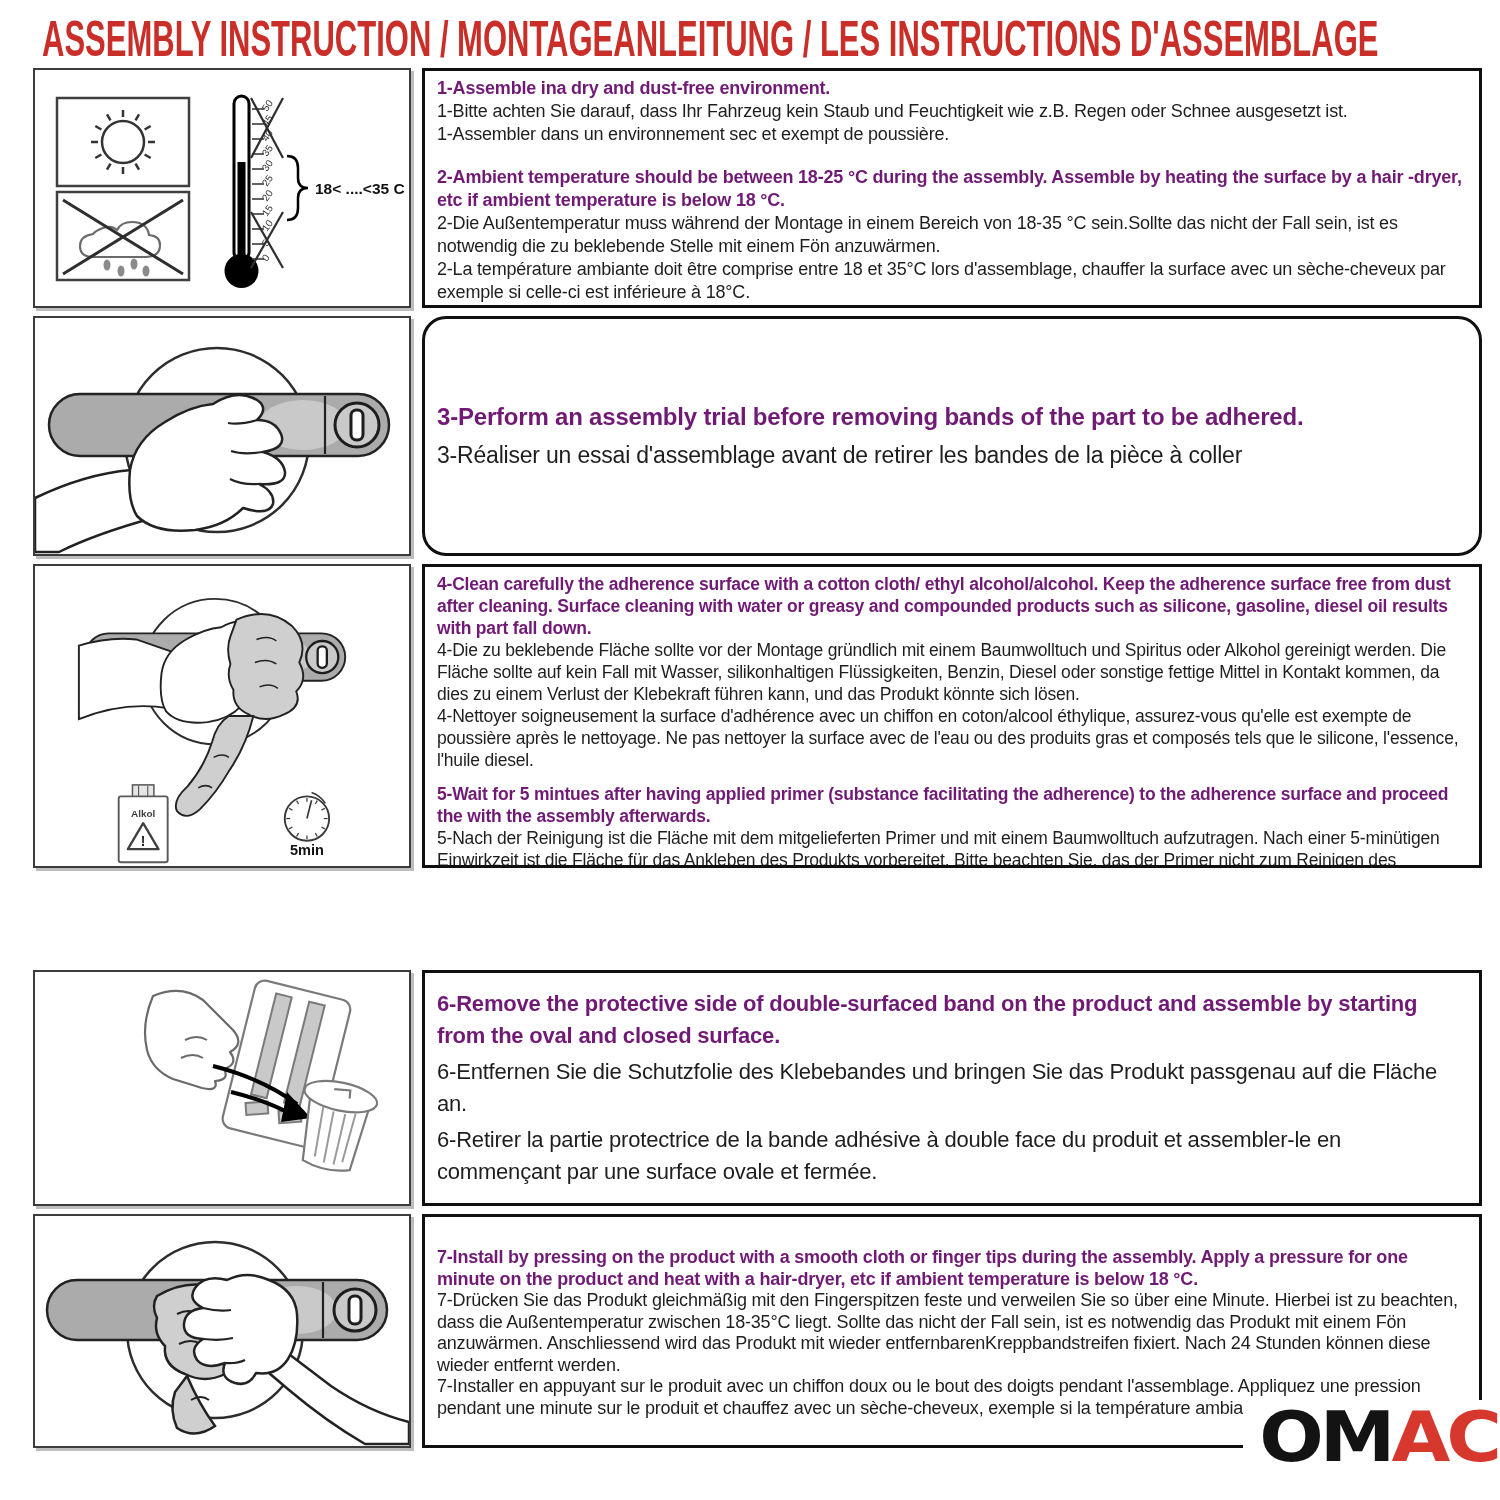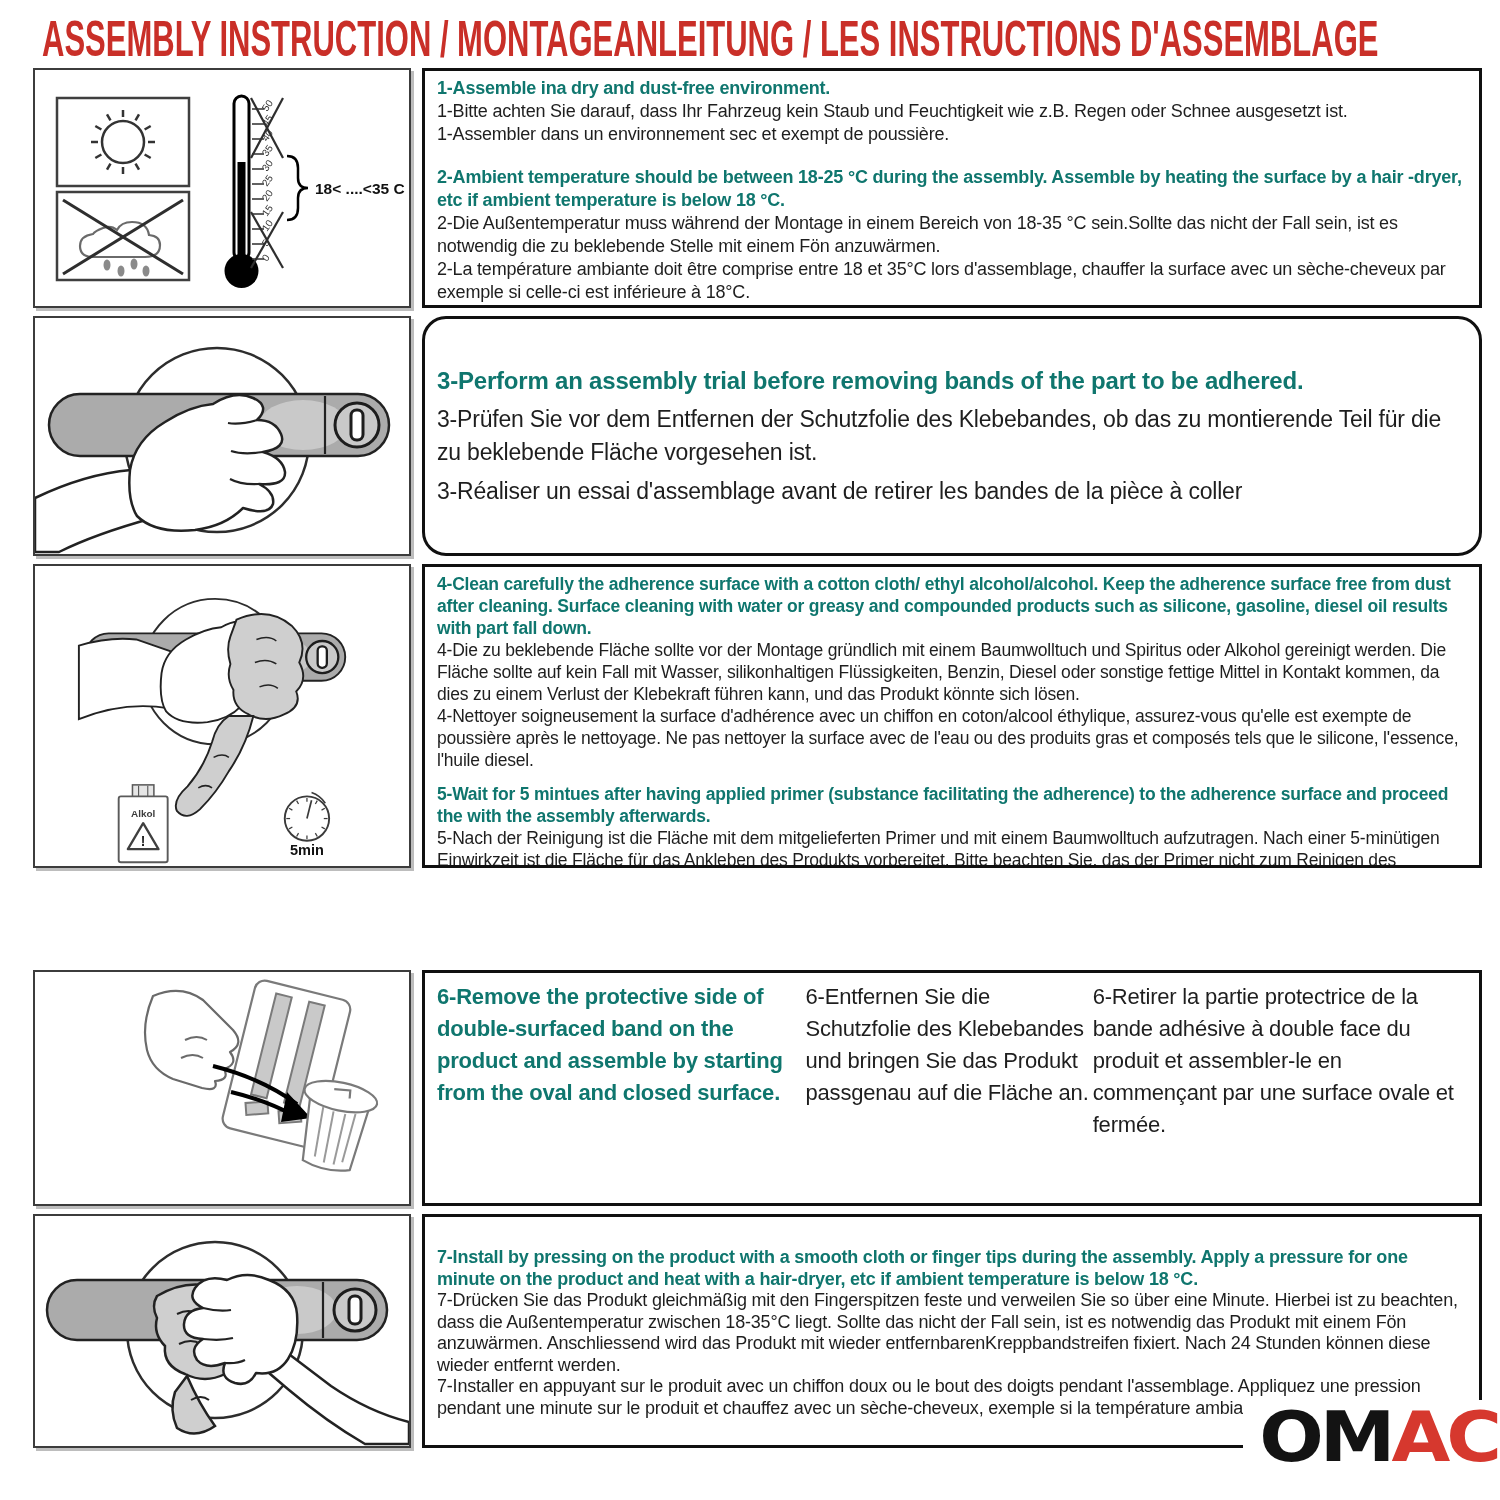--- a/index.html
+++ b/index.html
@@ -12,29 +12,29 @@
           box-shadow:3px 3px 0 #bdbdbd;box-sizing:border-box;overflow:hidden;}
   .txtbox{position:absolute;left:422px;width:1060px;background:#fff;border:3px solid #101010;
           box-sizing:border-box;padding:6px 12px;overflow:hidden;}
   .ib1,.tb1{top:68px;height:240px;}
   .ib2,.tb2{top:316px;height:240px;}
   .ib3,.tb3{top:564px;height:304px;}
   .ib4,.tb4{top:970px;height:236px;}
   .ib5,.tb5{top:1214px;height:234px;}
   .imgbox svg{width:100%;height:100%;display:block;}
   p{margin:0;letter-spacing:-0.2px;}
-  .b{font-weight:bold;color:#0f766e;}
+  .b{font-weight:bold;color:#701a75;}
   .tb1{font-size:18px;line-height:23px;}
   .tb1 .gap{height:20px;}
   .tb2{font-size:23px;line-height:33px;display:flex;flex-direction:column;justify-content:center;border-radius:24px;}
   .tb2 p{margin:3px 0;}
   .tb2 .b{font-size:24px;}
   .tb3{font-size:17.5px;line-height:22px;}
   .tb3 .gap{height:12px;}
-  .tb4{font-size:22px;line-height:32px;display:flex;justify-content:center;}
+  .tb4{font-size:22px;line-height:32px;display:flex;flex-direction:column;justify-content:center;}
   .tb4 p{margin:2px 0;}
   .tb5{font-size:18px;line-height:21.5px;padding-top:30px;}
   .logo{position:absolute;right:0px;top:1400px;background:#fff;padding:2px 2px 6px 16px;
         font-family:"DejaVu Sans","Liberation Sans",sans-serif;font-size:76px;font-weight:900;
         letter-spacing:-4px;line-height:1;z-index:5;transform:scaleY(0.92);transform-origin:right top;}
   .logo .lb{color:#131313;}
   .logo .lr{color:#d6382e;}
 </style>
 </head>
 <body>
@@ -151,21 +151,20 @@
           <path d="M222,100 Q205,105 193,103"></path>
           <path d="M228,132 Q208,135 196,131"></path>
           <path d="M224,164 Q206,165 195,159"></path>
         </g>
       </g>
     </svg>
   </div>
 
   <div class="txtbox tb2">
     <p class="b">3-Perform an assembly trial before removing bands of the part to be adhered.</p>
-    <p>3-Prüfen Sie vor dem Entfernen der Schutzfolie des Klebebandes, ob das zu montierende Teil für die zu beklebende Fläche vorgesehen ist.</p>
     <p>3-Réaliser un essai d'assemblage avant de retirer les bandes de la pièce à coller</p>
   </div>
 
   <div class="imgbox ib3">
     <svg viewBox="0 0 374 392">
       <circle cx="178" cy="138" r="95" fill="#fff" stroke="#2d2d2d" stroke-width="2.5"></circle>
       <g>
         <rect x="8" y="88" width="340" height="62" rx="31" fill="#ababab" stroke="#222" stroke-width="2.5"></rect>
         <ellipse cx="262" cy="119" rx="42" ry="25" fill="#c9c9c9"></ellipse>
         <line x1="284" y1="90" x2="284" y2="148" stroke="#222" stroke-width="2.2"></line>

